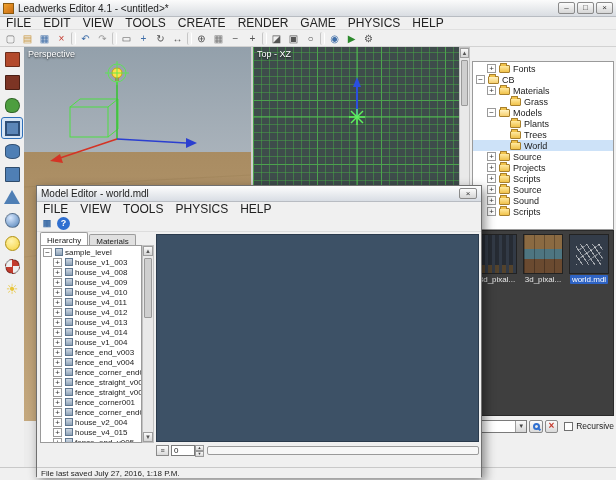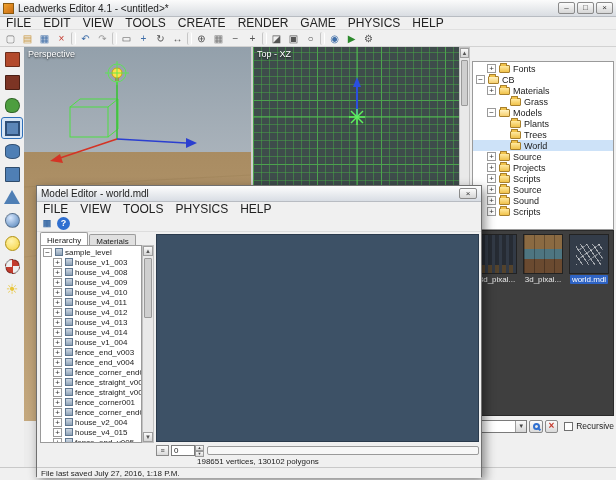--- a/index.html
+++ b/index.html
@@ -688,19 +688,16 @@
   <div id="me-anim">
     <span id="anim-menu-btn">≡</span>
     <span id="frame-box">0</span>
     <span id="frame-spin">
         <span>▲</span>
         <span>▼</span>
       </span>
     <span id="anim-track"></span>
   </div>
 
-  <div id="me-stats-row">
-    <span id="me-stats">198651 vertices, 130102 polygons</span>
-  </div>
   <div id="me-file-row">
     <span id="me-file-text">File last saved July 27, 2016, 1:18 P.M.</span>
   </div>
 </div>
 
 </body></html>

